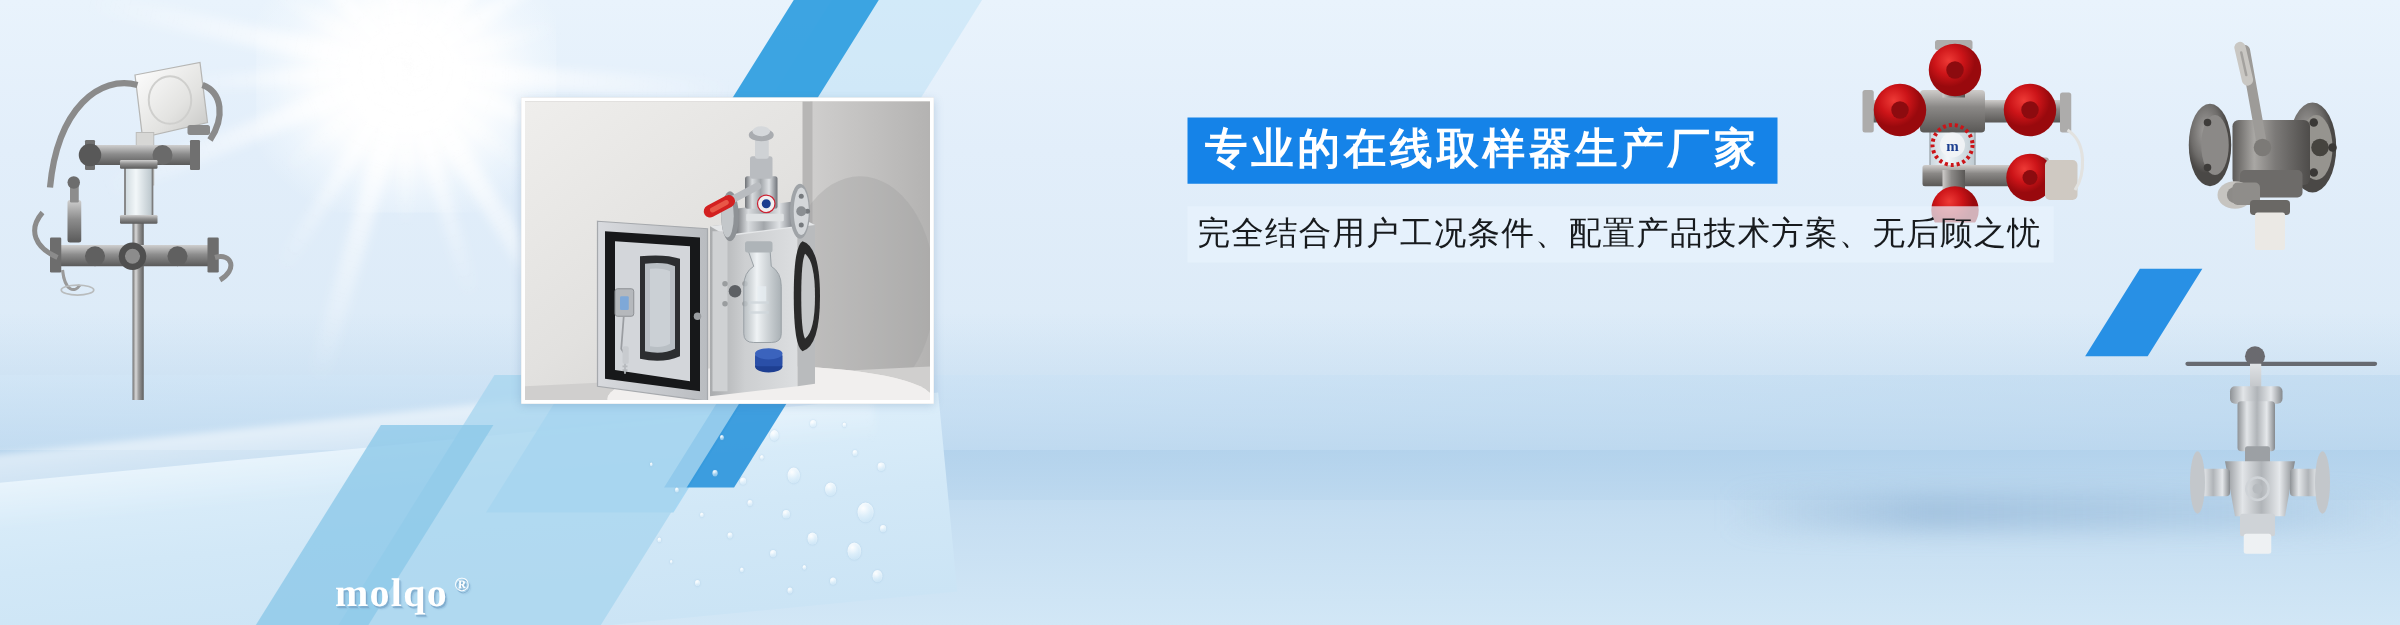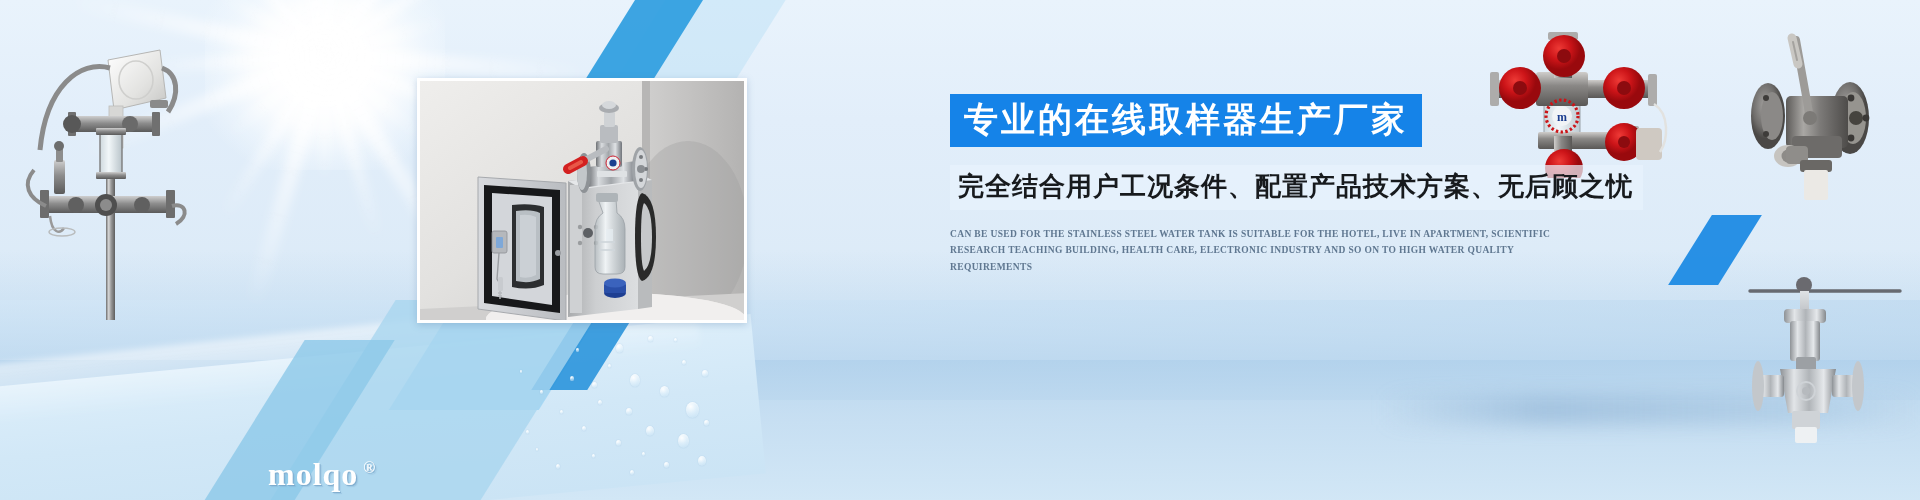--- a/index.html
+++ b/index.html
@@ -111,21 +111,21 @@
     background:#1583e8; color:#ffffff;
     font-size:34px; font-weight:700; letter-spacing:3px;
     padding:5px 14px 7px 14px; line-height:1.2;
     white-space:nowrap;
   }
 
   .tagline-secondary {
     margin-top:18px;
     display:inline-block;
     background:rgba(232,243,252,.72);
-    color:#171a1d; font-size:26px; font-weight:700;
+    color:#171a1d; font-size:26px; font-weight:400;
     letter-spacing:1px; padding:4px 10px 6px 8px;
     white-space:nowrap;
   }
 
   .tagline-tertiary {
     display:inline-block; margin-top:16px;
     background:#1583e8; color:#ffffff;
     font-size:26px; font-weight:700; letter-spacing:3px;
     padding:6px 26px 8px 26px; line-height:1.25;
     white-space:nowrap;
@@ -612,20 +612,19 @@
 
     <div>
       <span class="tagline-primary">专业的在线取样器生产厂家</span>
     </div>
 
     <div>
       <span class="tagline-secondary">完全结合用户工况条件、配置产品技术方案、无后顾之忧</span>
     </div>
 
 
-    <div class="english-copy">CAN BE USED FOR THE STAINLESS STEEL WATER TANK IS SUITABLE FOR THE HOTEL, LIVE IN APARTMENT, SCIENTIFIC RESEARCH TEACHING BUILDING, HEALTH CARE, ELECTRONIC INDUSTRY AND SO ON TO HIGH WATER QUALITY REQUIREMENTS</div>
   </div>
 
   <div id="watermark">
     <span>molqo</span><sup>®</sup>
   </div>
 
 </div>
 
 </body></html>

